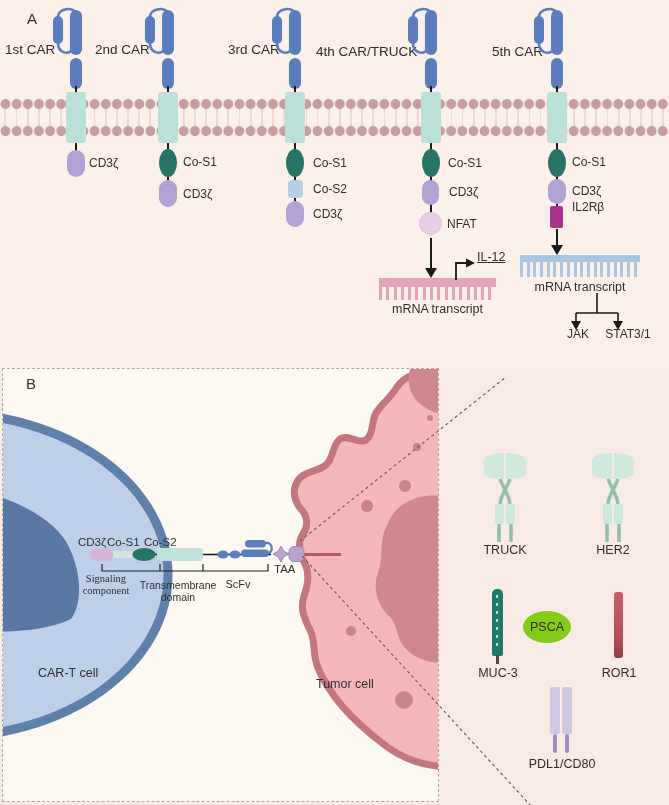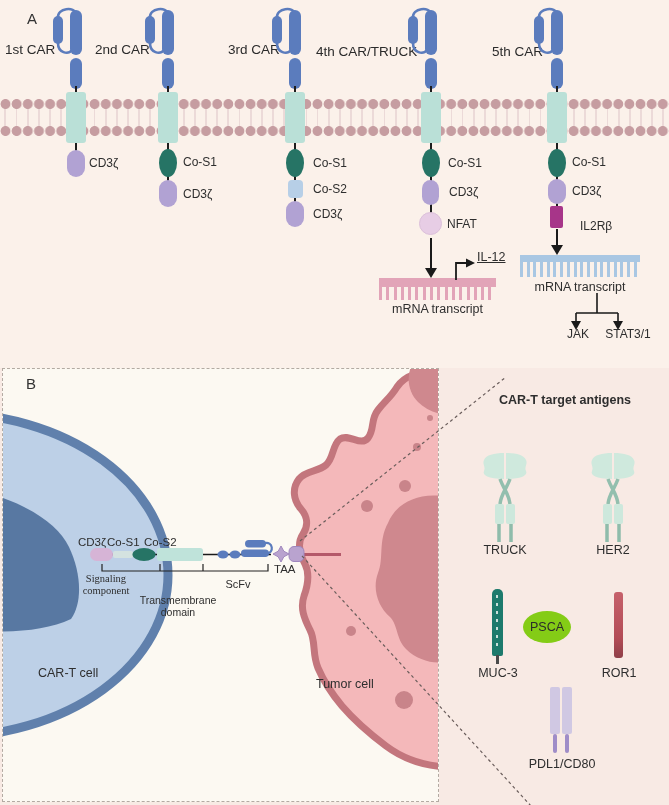--- a/index.html
+++ b/index.html
@@ -160,21 +160,21 @@
     <path d="M7,26 V9 H17" fill="none" stroke="#1a1a1a" stroke-width="1.8"></path>
     <polygon points="17,4.5 26,9 17,13.5" fill="#1a1a1a"></polygon>
   </svg>
   <span class="lab" style="left:477px;top:250px;font-size:12.5px;text-decoration:underline;">IL-12</span>
 
   <div class="ovalteal" style="left:548px;top:149px;width:18px;height:28px;"></div>
   <div class="pill" style="left:548px;top:179px;width:18px;height:25px;"></div>
   <div class="il2rb" style="left:550px;top:206px;"></div>
   <span class="lab vcenter" style="left:572px;top:162px;">Co-S1</span>
   <span class="lab vcenter" style="left:572px;top:191px;">CD3ζ</span>
-  <span class="lab vcenter" style="left:572px;top:226px;margin-left:8px;">IL2Rβ</span>
+  <span class="lab vcenter" style="left:572px;top:207px;">IL2Rβ</span>
   <div class="arr-line" style="left:556px;top:229px;height:17px;"></div>
   <div class="arr-head" style="left:551px;top:245px;"></div>
   <div class="comb blue" style="left:520px;top:255px;width:120px;"></div>
   <div class="mrna-lab" style="left:515px;top:280px;width:130px;">mRNA transcript</div>
   <svg class="abs" style="left:560px;top:293px;" width="72" height="40" viewBox="0 0 72 40">
     <path d="M37,0 V20 M16,20 H58 M16,20 V29 M58,20 V29" fill="none" stroke="#1a1a1a" stroke-width="1.6"></path>
     <polygon points="11,28 21,28 16,37" fill="#1a1a1a"></polygon>
     <polygon points="53,28 63,28 58,37" fill="#1a1a1a"></polygon>
   </svg>
   <span class="lab" style="left:558px;top:327px;width:40px;text-align:center;">JAK</span>
@@ -217,26 +217,25 @@
       <path d="M99,195 V202 H265 V195 M157,202 V195 M200,202 V195" fill="none" stroke="#222" stroke-width="1.2"></path>
     </svg>
   </div>
 
   <span class="section-letter" style="left:26px;top:375px;">B</span>
   <span class="blab" style="left:78px;top:536px;font-size:11.5px;">CD3ζ</span>
   <span class="blab" style="left:107px;top:536px;font-size:11.5px;">Co-S1</span>
   <span class="blab" style="left:144px;top:536px;font-size:11.5px;">Co-S2</span>
   <span class="blab" style="left:274px;top:563px;font-size:11.5px;">TAA</span>
   <div class="bracket-lab" style="left:74px;top:573px;width:64px;font-family:Liberation Serif, serif;">Signaling component</div>
-  <div class="bracket-lab" style="left:138px;top:595px;width:80px;">Transmembrane domain</div>
+  <div class="bracket-lab" style="left:138px;top:580px;width:80px;">Transmembrane domain</div>
   <div class="bracket-lab" style="left:216px;top:578px;width:44px;font-size:11px;">ScFv</div>
   <span class="blab" style="left:38px;top:666px;font-size:12.5px;">CAR-T cell</span>
   <span class="blab" style="left:316px;top:677px;font-size:12.5px;">Tumor cell</span>
 
-  <div class="ag-lab" style="left:462px;top:393px;width:206px;font-weight:bold;">CAR-T target antigens</div>
 
   <svg class="abs" style="left:480px;top:452px;" width="50" height="92" viewBox="0 0 50 92">
     <path d="M24,1 C14,1 6,3 4,8 C2,12 6,15 4,19 C2,23 8,27 24,27 Z" fill="#cfe9dd"></path>
     <path d="M26,1 C36,1 44,3 46,8 C48,12 44,15 46,19 C48,23 42,27 26,27 Z" fill="#cfe9dd"></path>
     <path d="M20,27 C24,38 29,42 30,52 M30,27 C26,38 21,42 20,52" fill="none" stroke="#93bfae" stroke-width="3.5"></path>
     <rect x="15" y="52" width="9" height="20" rx="2" fill="#cde8dc"></rect>
       <rect x="26" y="52" width="9" height="20" rx="2" fill="#cde8dc"></rect>
     <path d="M19,72 V90 M31,72 V90" stroke="#8fbcab" stroke-width="3.5"></path>
   </svg>
 

